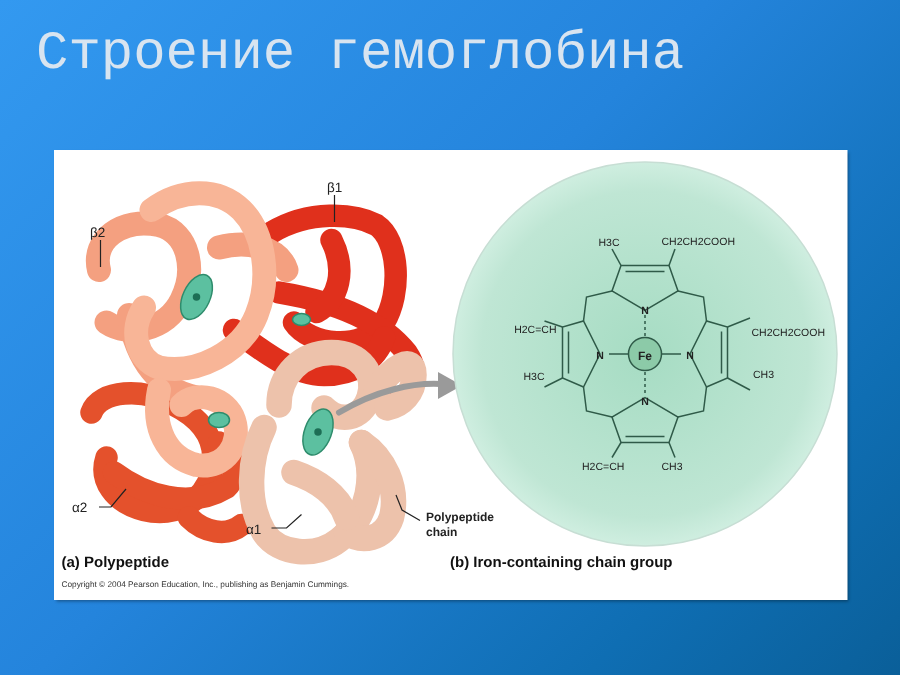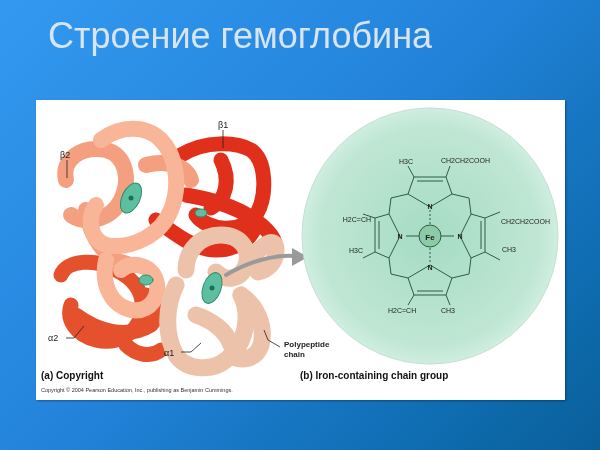--- a/index.html
+++ b/index.html
@@ -2,22 +2,22 @@
 <html><head>
 <meta charset="utf-8">
 <style>
   html, body { margin: 0; padding: 0; }
   body {
     width: 600px; height: 450px; overflow: hidden; position: relative;
     background: linear-gradient(135deg, #3399f0 0%, #2484dc 45%, #0f6eb3 80%, #0a5f99 100%);
     font-family: "Liberation Sans", sans-serif;
   }
   .slide-title {
-    position: absolute; left: 48px; top: 14px;
-    font-family: Liberation Sans, sans-serif; font-size: 36px;
+    position: absolute; left: 24px; top: 14px;
+    font-family: Liberation Mono, monospace; font-size: 36px;
     color: #d8e4f0; letter-spacing: 0px; line-height: 44px;
   }
   .panel {
     position: absolute; left: 36px; top: 100px; width: 529px; height: 300px;
     background: #ffffff; box-shadow: 1px 1px 2px rgba(0,0,0,0.35);
   }
   .panel svg { position: absolute; left: 0; top: 0; }
   .caption {
     position: absolute; font-weight: bold; font-size: 10px; color: #111;
   }
@@ -150,16 +150,16 @@
     <g font-size="9" class="lbl">
       <text x="182" y="28">β1</text>
       <text x="24" y="58">β2</text>
       <text x="12" y="241">α2</text>
       <text x="128" y="256">α1</text>
     </g>
     <text x="248" y="247" font-size="8" font-weight="bold" class="lbl">Polypeptide</text>
     <text x="248" y="257" font-size="8" font-weight="bold" class="lbl">chain</text>
   </svg>
 
-  <div class="caption" style="left:5px; top:270px;">(a) Copyright</div>
+  <div class="caption" style="left:5px; top:270px;">(a) Polypeptide</div>
   <div class="caption" style="left:264px; top:270px;">(b)  Iron-containing chain group</div>
   <div class="copyright">Copyright © 2004 Pearson Education, Inc., publishing as Benjamin Cummings.</div>
 </div>
 
 </body></html>

